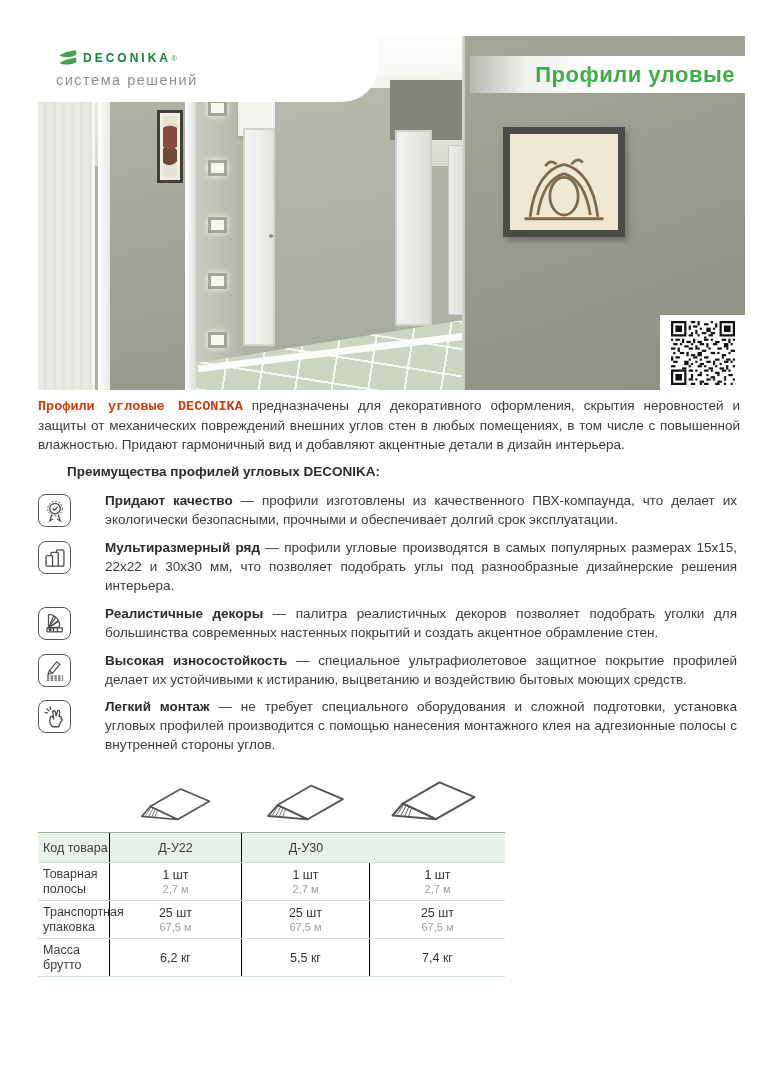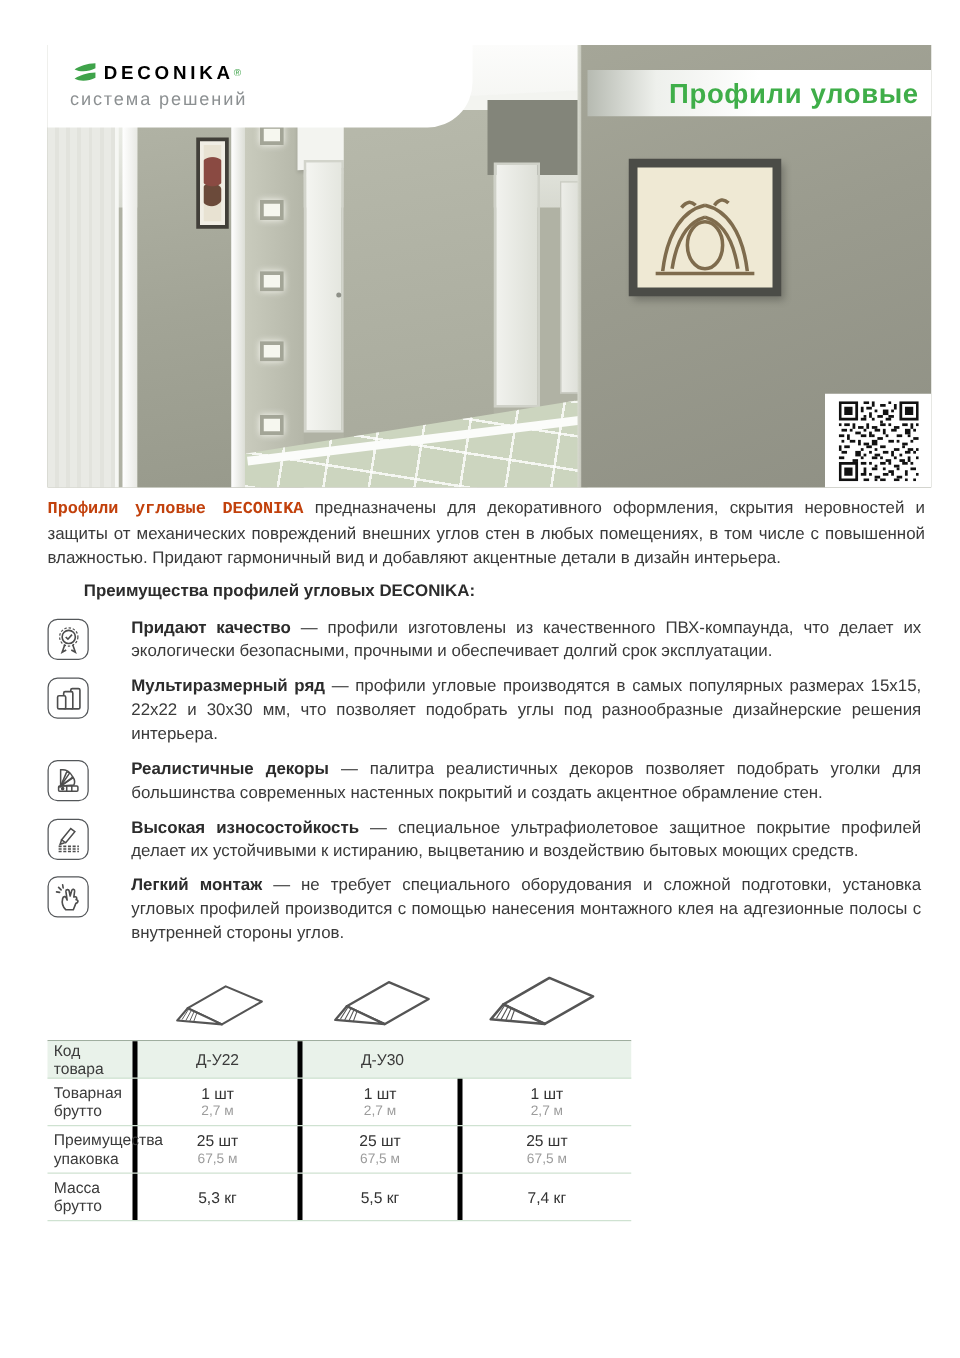--- a/index.html
+++ b/index.html
@@ -45,21 +45,21 @@
   .h-art svg { position:absolute; left:14px; top:16px; }
 
   .h-banner { left:432px; top:20px; width:275px; height:37px;
     background:linear-gradient(90deg,#b6bab1 0%,#eef0ec 20%,#ffffff 50%);
     display:flex; align-items:center; justify-content:flex-end; padding-right:10px; }
   .h-banner span { position:static; font-size:22px; font-weight:bold; color:#3fae49; letter-spacing:.5px; }
 
   .h-logo-plate { left:-6px; top:-6px; width:346px; height:72px; background:#ffffff; border-bottom-right-radius:36px; }
   .logo-row { left:26px; top:18px; display:flex; align-items:center; }
   .logo-row svg { position:static; margin-right:5px; }
-  .logo-brand { position:static; font-size:15px; font-weight:bold; color:#000000; letter-spacing:3px; }
+  .logo-brand { position:static; font-size:12px; font-weight:bold; color:#15803d; letter-spacing:3px; }
   .logo-reg { position:static; font-size:8px; color:#3fa34a; vertical-align:super; }
   .logo-tagline { left:24px; top:42px; font-size:14.5px; color:#8c9092; letter-spacing:1.5px; }
 
   .h-qr { left:622px; top:279px; width:85px; height:75px; background:#ffffff; display:flex; align-items:center; justify-content:center; }
   .h-qr svg { position:static; }
 
   
   .content { position:absolute; left:38px; top:396px; width:702px; }
   .intro { font-size:13.5px; line-height:1.42; text-align:justify; color:#3a3a3a; }
   .intro b { color:#c2410c;font-family:Liberation Mono, monospace; }
@@ -72,21 +72,21 @@
   .adv-text b { color:#2c2c2c; }
 
   
   .products-row { position:absolute; left:38px; top:772px; width:707px; height:50px; }
   .products-row svg { position:absolute; bottom:0; }
   .p-draw-1 { left:100px; } .p-draw-2 { left:226px; } .p-draw-3 { left:350px; }
 
   
   .spec-table { position:absolute; left:38px; top:832px; width:467px; border-top:1px solid #9fae9f; font-size:12.5px; }
   .t-row { display:grid; grid-template-columns:72px 132px 128px 135px; border-bottom:1px solid #cfe2d1; }
-  .t-row > div { border-right:4px solid #000000; display:flex; flex-direction:column; justify-content:center; }
+  .t-row > div { border-right:1px solid #000000; display:flex; flex-direction:column; justify-content:center; }
   .t-row > div:first-child { border-left:none; align-items:flex-start; padding-left:5px; }
   .t-row > div:last-child { border-right:none; }
   .t-head { background:#e9f2ea; height:30px; }
   .t-head > div { align-items:center; color:#3b3b3b; }
   .t-head > div:first-child { align-items:flex-start; }
   .t-body { height:38px; }
   .t-body > div { align-items:center; text-align:right; }
   .t-body > div:first-child { text-align:left; line-height:1.15; }
   .t-main { color:#333; }
   .t-sub { color:#9c9c9c; font-size:11px; margin-top:1px; }
@@ -392,60 +392,60 @@
 
 <div class="spec-table">
   <div class="t-row t-head">
     <div>Код товара</div>
     <div>Д-У22</div>
     <div>Д-У30</div>
   </div>
 
   <div class="t-row t-body">
     <div>
-        <span class="t-label">Товарная брутто</span>
+        <span class="t-label">Товарная полосы</span>
       </div>
     <div>
         <span class="t-main">1 шт</span>
         <span class="t-sub">2,7 м</span>
       </div>
     <div>
         <span class="t-main">1 шт</span>
         <span class="t-sub">2,7 м</span>
       </div>
     <div>
         <span class="t-main">1 шт</span>
         <span class="t-sub">2,7 м</span>
       </div>
   </div>
 
   <div class="t-row t-body">
     <div>
-        <span class="t-label">Преимущества упаковка</span>
+        <span class="t-label">Транспортная упаковка</span>
       </div>
     <div>
         <span class="t-main">25 шт</span>
         <span class="t-sub">67,5 м</span>
       </div>
     <div>
         <span class="t-main">25 шт</span>
         <span class="t-sub">67,5 м</span>
       </div>
     <div>
         <span class="t-main">25 шт</span>
         <span class="t-sub">67,5 м</span>
       </div>
   </div>
 
   <div class="t-row t-body">
     <div>
         <span class="t-label">Масса брутто</span>
       </div>
     <div>
-        <span class="t-main">5,3 кг</span>
+        <span class="t-main">6,2 кг</span>
       </div>
     <div>
         <span class="t-main">5,5 кг</span>
       </div>
     <div>
         <span class="t-main">7,4 кг</span>
       </div>
   </div>
 </div>
 

